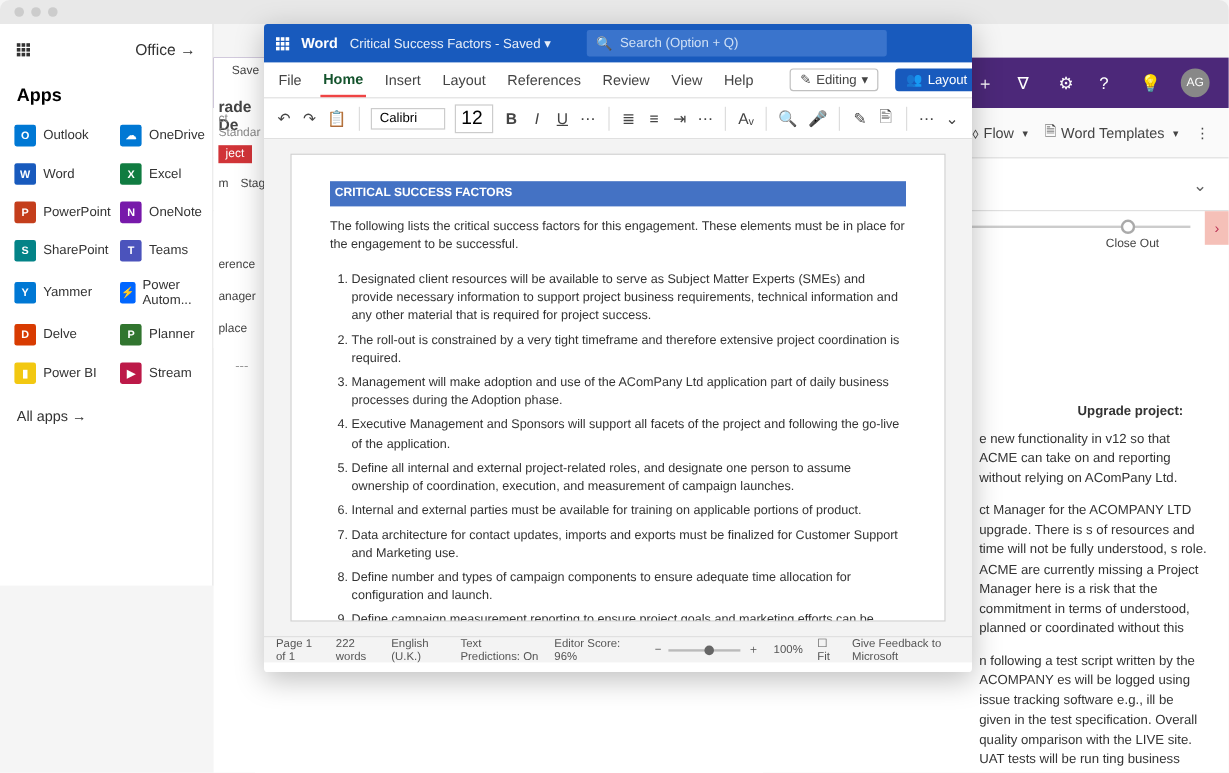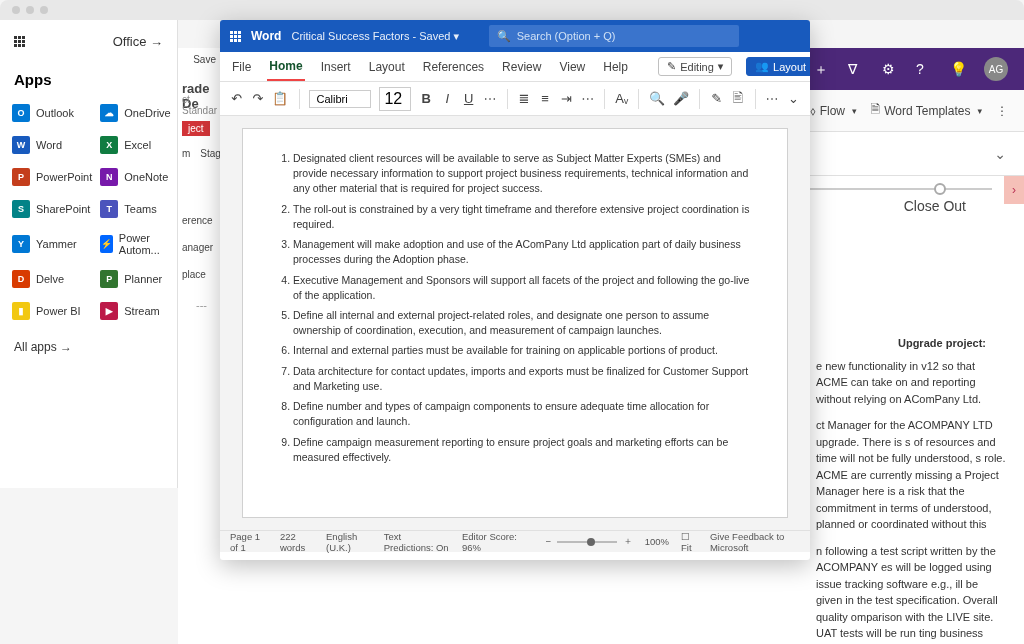--- a/index.html
+++ b/index.html
@@ -32,21 +32,21 @@
 
 .project-header { display: flex; gap: 40px; padding: 10px 18px; border-bottom: 1px solid #e0e0e0; font-size: 11px; }
 .ph-cell .lbl { color: #005a9e; font-size: 11px; }
 .ph-cell .val { color: #666; font-size: 10px; }
 .health-dot { width: 8px; height: 8px; border-radius: 50%; background: #6bb700; display: inline-block; }
 .ph-arrow { font-size: 14px; color: #666; margin-left: auto; align-self: center; }
 
 .timeline { position: relative; height: 34px; margin: 0 18px; }
 .tl-line { position: absolute; top: 12px; left: 0; right: 14px; height: 2px; background: #ccc; }
 .tl-dot { position: absolute; top: 7px; right: 60px; width: 12px; height: 12px; border-radius: 50%; background: #fff; border: 2px solid #aaa; }
-.tl-label { position: absolute; top: 22px; right: 40px; font-size: 14px; color: #444; }
+.tl-label { position: absolute; top: 22px; right: 40px; font-size: 10px; color: #444; }
 .tl-next { position: absolute; right: -18px; top: 0; width: 20px; height: 28px; background: #f5c0b8; color: #b35; display: flex; align-items: center; justify-content: center; font-size: 12px; }
 
 .bg-content { display: flex; padding: 10px 18px; gap: 40px; font-size: 11px; color: #333; }
 .bg-left { width: 440px; }
 .bg-left .date-row { display: flex; gap: 60px; color: #666; padding: 14px 0 8px; }
 .bg-left .dashes { color: #999; padding: 4px 0; }
 
 .bg-body { padding: 10px 18px; font-size: 11px; line-height: 1.5; color: #333; }
 
 
@@ -309,20 +309,22 @@
     <div class="rb-sep"></div>
     <span class="rb-btn">✎</span>
     <span class="rb-btn">🖹</span>
     <div class="rb-sep"></div>
     <span class="rb-btn">⋯</span>
     <span class="rb-btn" style="margin-left:auto">⌄</span>
   </div>
 
   <div class="word-page-area">
     <div class="word-page">
+      <div class="doc-heading">CRITICAL SUCCESS FACTORS</div>
+      <div class="doc-intro">The following lists the critical success factors for this engagement. These elements must be in place for the engagement to be successful.</div>
       <ol class="doc-list" id="doc-list">
           <li>Designated client resources will be available to serve as Subject Matter Experts (SMEs) and provide necessary information to support project business requirements, technical information and any other material that is required for project success.</li>
           <li>The roll-out is constrained by a very tight timeframe and therefore extensive project coordination is required.</li>
           <li>Management will make adoption and use of the AComPany Ltd application part of daily business processes during the Adoption phase.</li>
           <li>Executive Management and Sponsors will support all facets of the project and following the go-live of the application.</li>
           <li>Define all internal and external project-related roles, and designate one person to assume ownership of coordination, execution, and measurement of campaign launches.</li>
           <li>Internal and external parties must be available for training on applicable portions of product.</li>
           <li>Data architecture for contact updates, imports and exports must be finalized for Customer Support and Marketing use.</li>
           <li>Define number and types of campaign components to ensure adequate time allocation for configuration and launch.</li>
           <li>Define campaign measurement reporting to ensure project goals and marketing efforts can be measured effectively.</li>

